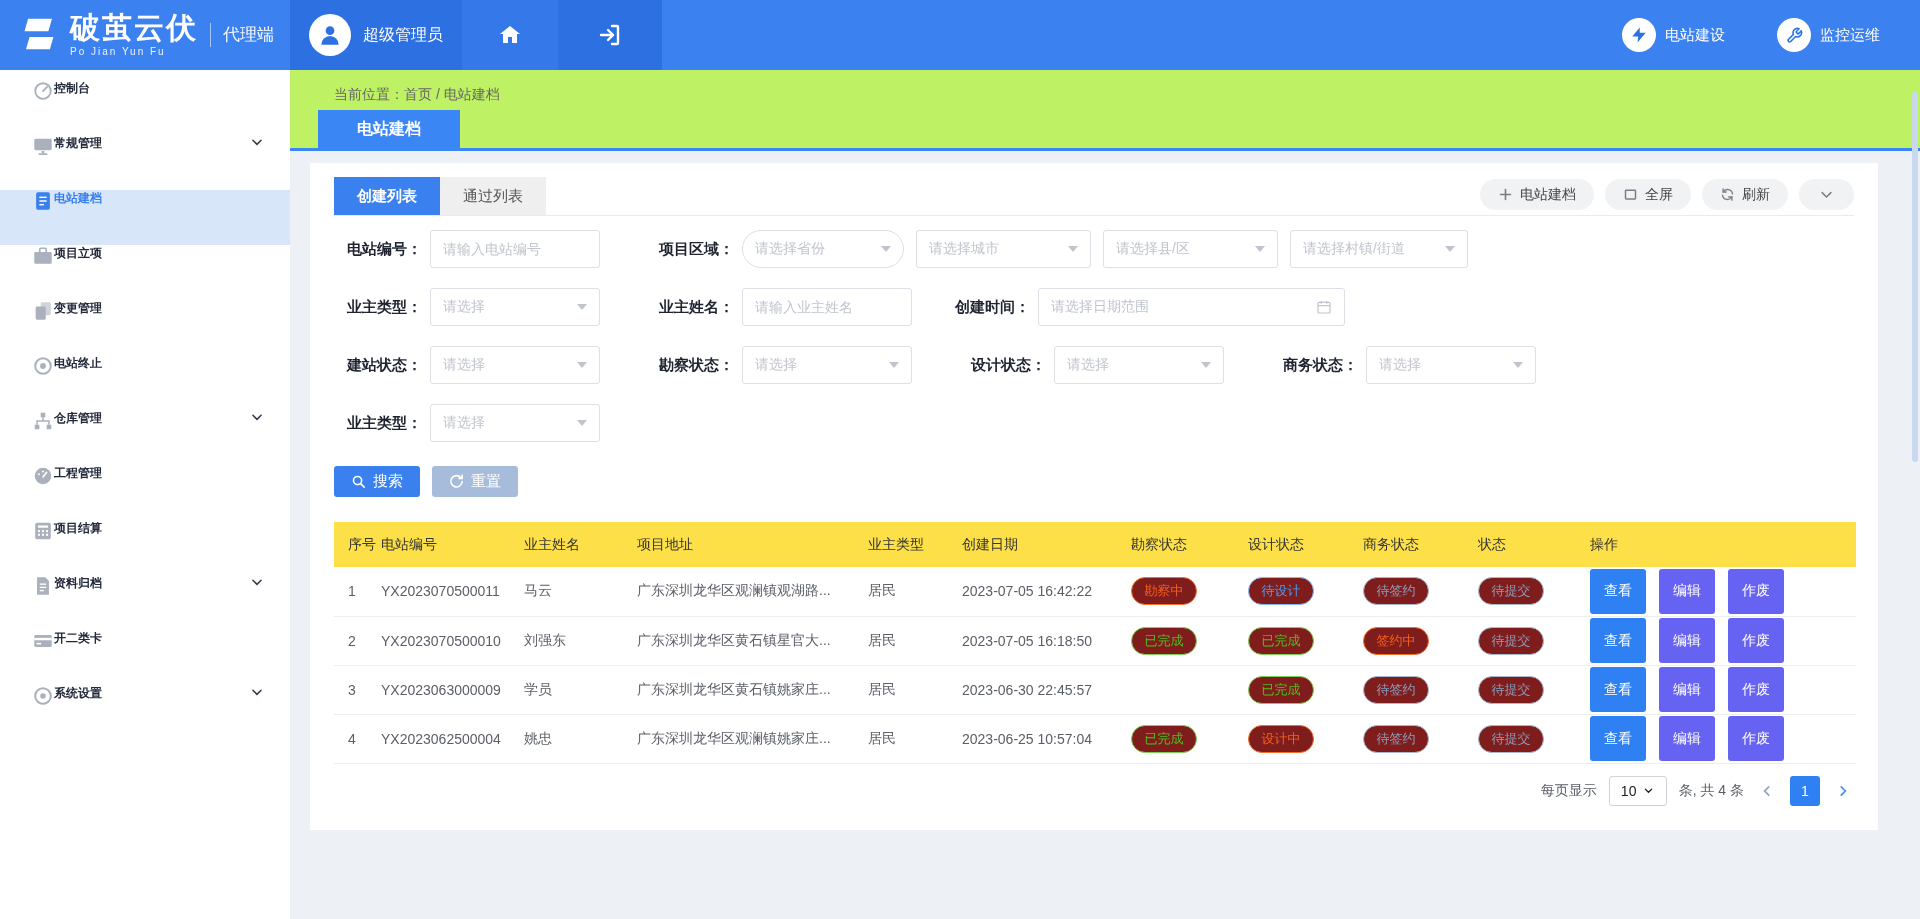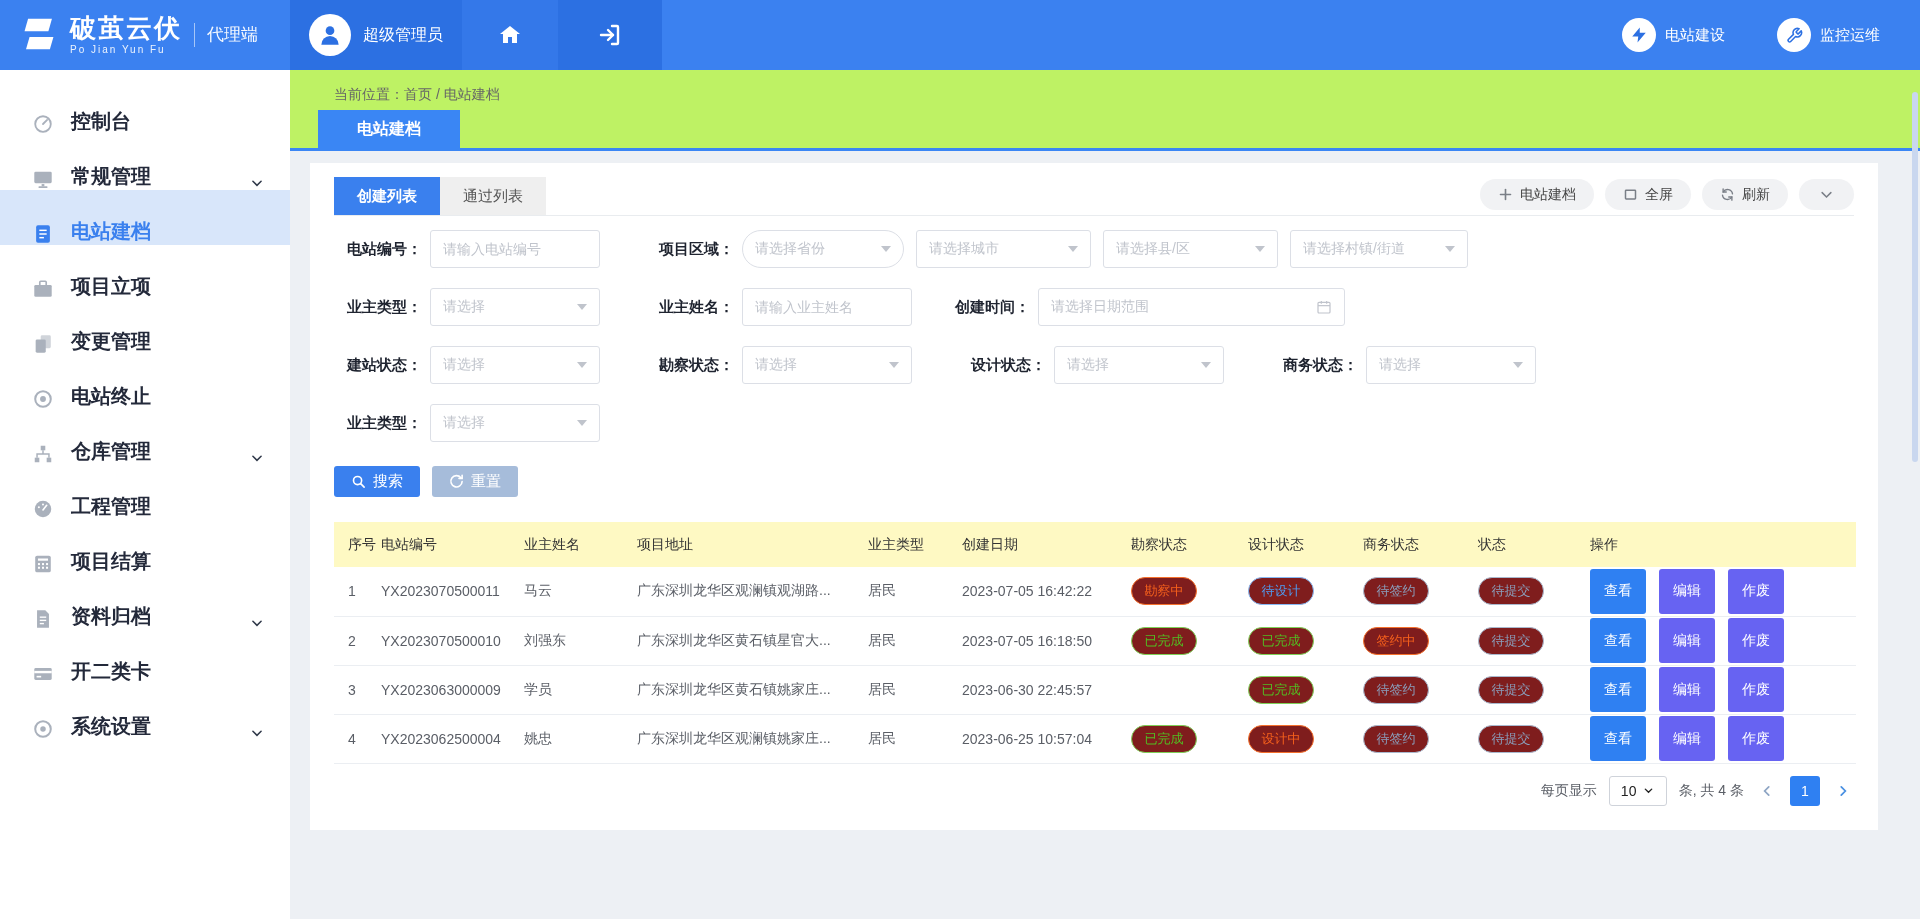--- a/index.html
+++ b/index.html
@@ -4,37 +4,37 @@
 <style>
   * { margin:0; padding:0; box-sizing:border-box; }
   html,body { width:1920px; height:919px; overflow:hidden; }
   body { font-family:"Liberation Sans","DejaVu Sans",sans-serif; background:#edf0f4; position:relative; font-size:14px; color:#333; }
 
   
   .header { position:absolute; top:0; left:0; right:0; height:70px; background:#3b81f0; display:flex; align-items:stretch; z-index:5; }
   .logo-area { width:290px; display:flex; align-items:center; padding-left:16px; color:#fff; }
   .logo-mark { width:46px; height:42px; flex:0 0 auto; }
   .logo-text { margin-left:8px; line-height:1; }
-  .logo-title { font-size:26px; font-weight:bold; letter-spacing:2px; }
+  .logo-title { font-size:30px; font-weight:bold; letter-spacing:2px; }
   .logo-sub { font-size:10px; letter-spacing:2px; margin-top:4px; opacity:.9; }
   .portal { margin-left:12px; padding-left:12px; border-left:1px solid rgba(255,255,255,.55); font-size:17px; color:rgba(255,255,255,.95); height:24px; line-height:24px; }
   .band { display:flex; align-items:stretch; }
   .band-sec { display:flex; align-items:center; justify-content:center; background:#2c70e2; color:#fff; cursor:pointer; }
   .sec-user { width:172px; gap:12px; font-size:16px; }
   .sec-home { width:96px; background:#3478e9; }
   .sec-logout { width:104px; }
   .avatar { width:42px; height:42px; border-radius:50%; background:#fff; display:flex; align-items:center; justify-content:center; }
   .hd-spacer { flex:1; }
   .shortcuts { display:flex; align-items:center; gap:52px; padding-right:40px; color:#fff; }
   .shortcut { display:flex; align-items:center; gap:9px; font-size:15px; cursor:pointer; }
   .shortcut-circle { width:34px; height:34px; border-radius:50%; background:#fff; display:flex; align-items:center; justify-content:center; color:#2c70e2; }
 
   
   .sidebar { position:absolute; top:70px; left:0; bottom:0; width:290px; background:#fff; padding-top:10px; z-index:4; }
-  .side-item { height:55px; display:flex; align-items:flex-end; gap:17px; padding:0 26px 0 32px; cursor:pointer; color:#23293a; font-size:20px; font-weight:bold; }
+  .side-item { height:55px; display:flex; align-items:flex-start; padding:0 26px 0 32px; cursor:pointer; color:#23293a; font-size:12px; font-weight:bold; }
   .side-item .s-icon { width:22px; height:22px; color:#aab1bc; flex:0 0 auto; }
   .side-item.active { background:#d8e6fa; color:#3a80ee; }
   .side-item.active .s-icon { color:#3a80ee; }
   .side-label { flex:1; }
   .chev { width:14px; height:14px; color:#30394a; }
 
   
   .main { position:absolute; left:290px; top:70px; right:0; bottom:0; }
   .crumb-strip { height:81px; background:#bef264; border-bottom:3px solid #3a86f4; position:relative; }
   .breadcrumb { padding:16px 0 0 44px; font-size:14px; color:#666; }
@@ -70,21 +70,21 @@
   .cal-icon { width:16px; height:16px; color:#c0c4cc; }
 
   .btn-row { display:flex; margin-top:24px; }
   .btn { height:31px; border:none; border-radius:3px; color:#fff; font-size:15px; display:flex; align-items:center; gap:7px; padding:0 17px; cursor:pointer; }
   .btn .b-icon { width:15px; height:15px; }
   .btn-search { background:#3a80ee; }
   .btn-reset { background:#a6bcda; margin-left:12px; }
 
   
   table { border-collapse:collapse; table-layout:fixed; width:1522px; margin-top:25px; }
-  thead th { background:#fef9c3; height:45px; font-size:14px; color:#333; font-weight:normal; text-align:left; padding-left:4px; }
+  thead th { background:#fde047; height:45px; font-size:14px; color:#333; font-weight:normal; text-align:left; padding-left:4px; }
   tbody td { height:49px; border-bottom:1px solid #ebeef2; font-size:14px; color:#5a5e66; padding-left:4px; white-space:nowrap; overflow:hidden; }
   thead th:first-child, tbody td:first-child { padding-left:14px; }
   .pill { display:inline-block; min-width:66px; padding:4px 10px; border:1px solid; border-radius:14px; font-size:13px; text-align:center; background:#7f1d1d; }
   .pill:empty { display:none; }
   .pill[data-variant="orange"] { color:#f5601c; border-color:#f5702c; }
   .pill[data-variant="green"]  { color:#52bd22; border-color:#7fd058; }
   .pill[data-variant="blue"]   { color:#4f9bf0; border-color:#86b9f5; }
   .pill[data-variant="slate"]  { color:#8a9fbc; border-color:#a9b9ce; }
   .acts { display:flex; gap:13px; }
   .act-btn { width:56px; height:45px; border:none; border-radius:3px; color:#fff; font-size:14px; cursor:pointer; }

